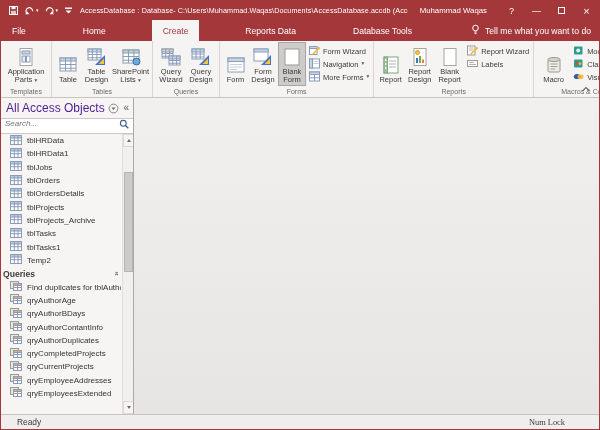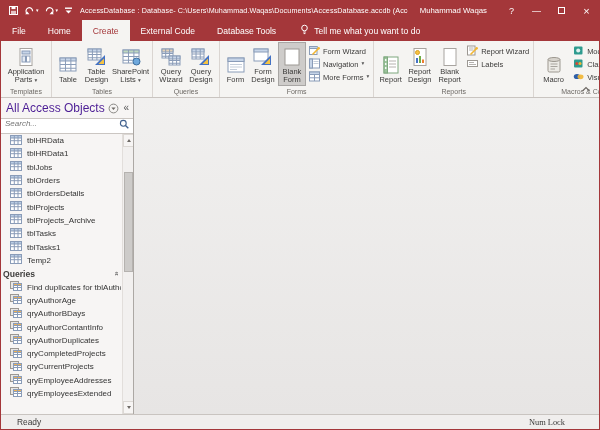--- a/index.html
+++ b/index.html
@@ -11,21 +11,21 @@
   .qat{ display:flex; align-items:center; gap:5px; padding:0 6px 0 7px; }
   .qat-btn{ display:flex; align-items:center; gap:1px; cursor:default; }
   .dd-mini{ font-size:5px; color:#fff; line-height:1; }
   .win-title{ font-size:7.2px; white-space:nowrap; overflow:hidden; color:#fff; letter-spacing:.1px; }
   .title-right{ margin-left:auto; display:flex; align-items:center; height:100%; }
   .user-name{ font-size:7.8px; padding:0 12px; white-space:nowrap; }
   .winctl{ width:25px; height:100%; display:flex; align-items:center; justify-content:center; font-size:9px; color:#fff; }
   .maxbox{ width:7px; height:7px; border:1px solid #fff; display:inline-block; }
   .closex{ font-size:11px; }
   
-  .tabrow{ height:21px; background:#A4373A; display:flex; align-items:stretch; color:#fff; flex:0 0 auto; }
+  .tabrow{ height:21px; background:#A4373A; display:flex; align-items:stretch; color:#fff; flex:0 0 auto;justify-content:space-between; }
   .tab{ font-size:8.6px; padding:0 11px; display:flex; align-items:center; white-space:nowrap; }
   .tab.active{ background:#F5F4F2; color:#A4373A; }
   .tellme{ display:flex; align-items:center; gap:4px; font-size:8.6px; padding:0 8px; margin-left:4px; white-space:nowrap; }
   
   .ribbon{ height:57px; background:#F5F4F2; border-bottom:1px solid #C9C4C0; display:flex;
            position:relative; flex:0 0 auto; overflow:hidden; }
   .rgroup{ display:flex; flex-direction:column; border-right:1px solid #DAD5D1; padding:1px 3px 0; flex:0 0 auto; }
   .rrow{ flex:1; display:flex; align-items:stretch; }
   .glabel{ font-size:7px; color:#6E6A66; text-align:center; height:11px; line-height:11px; white-space:nowrap; }
   .bigbtn{ display:flex; flex-direction:column; align-items:center; justify-content:flex-end;
@@ -115,21 +115,21 @@
           <span class="maxbox"></span>
         </span>
       <span class="winctl closex">×</span>
     </div>
   </div>
 
   <div class="tabrow" id="tabrow">
       <div class="tab">File</div>
       <div class="tab">Home</div>
       <div class="tab active">Create</div>
-      <div class="tab">External Code</div>
+      <div class="tab">Reports Data</div>
       <div class="tab">Database Tools</div>
       <div class="tellme">
         <span><svg width="11" height="11" viewBox="0 0 11 11">
             <circle cx="5.5" cy="4" r="2.8" fill="none" stroke="#fff"></circle>
             <line x1="4.2" y1="8" x2="6.8" y2="8" stroke="#fff"></line>
             <line x1="4.6" y1="9.6" x2="6.4" y2="9.6" stroke="#fff"></line>
           </svg></span>
         <span>Tell me what you want to do</span>
       </div>
     </div>

